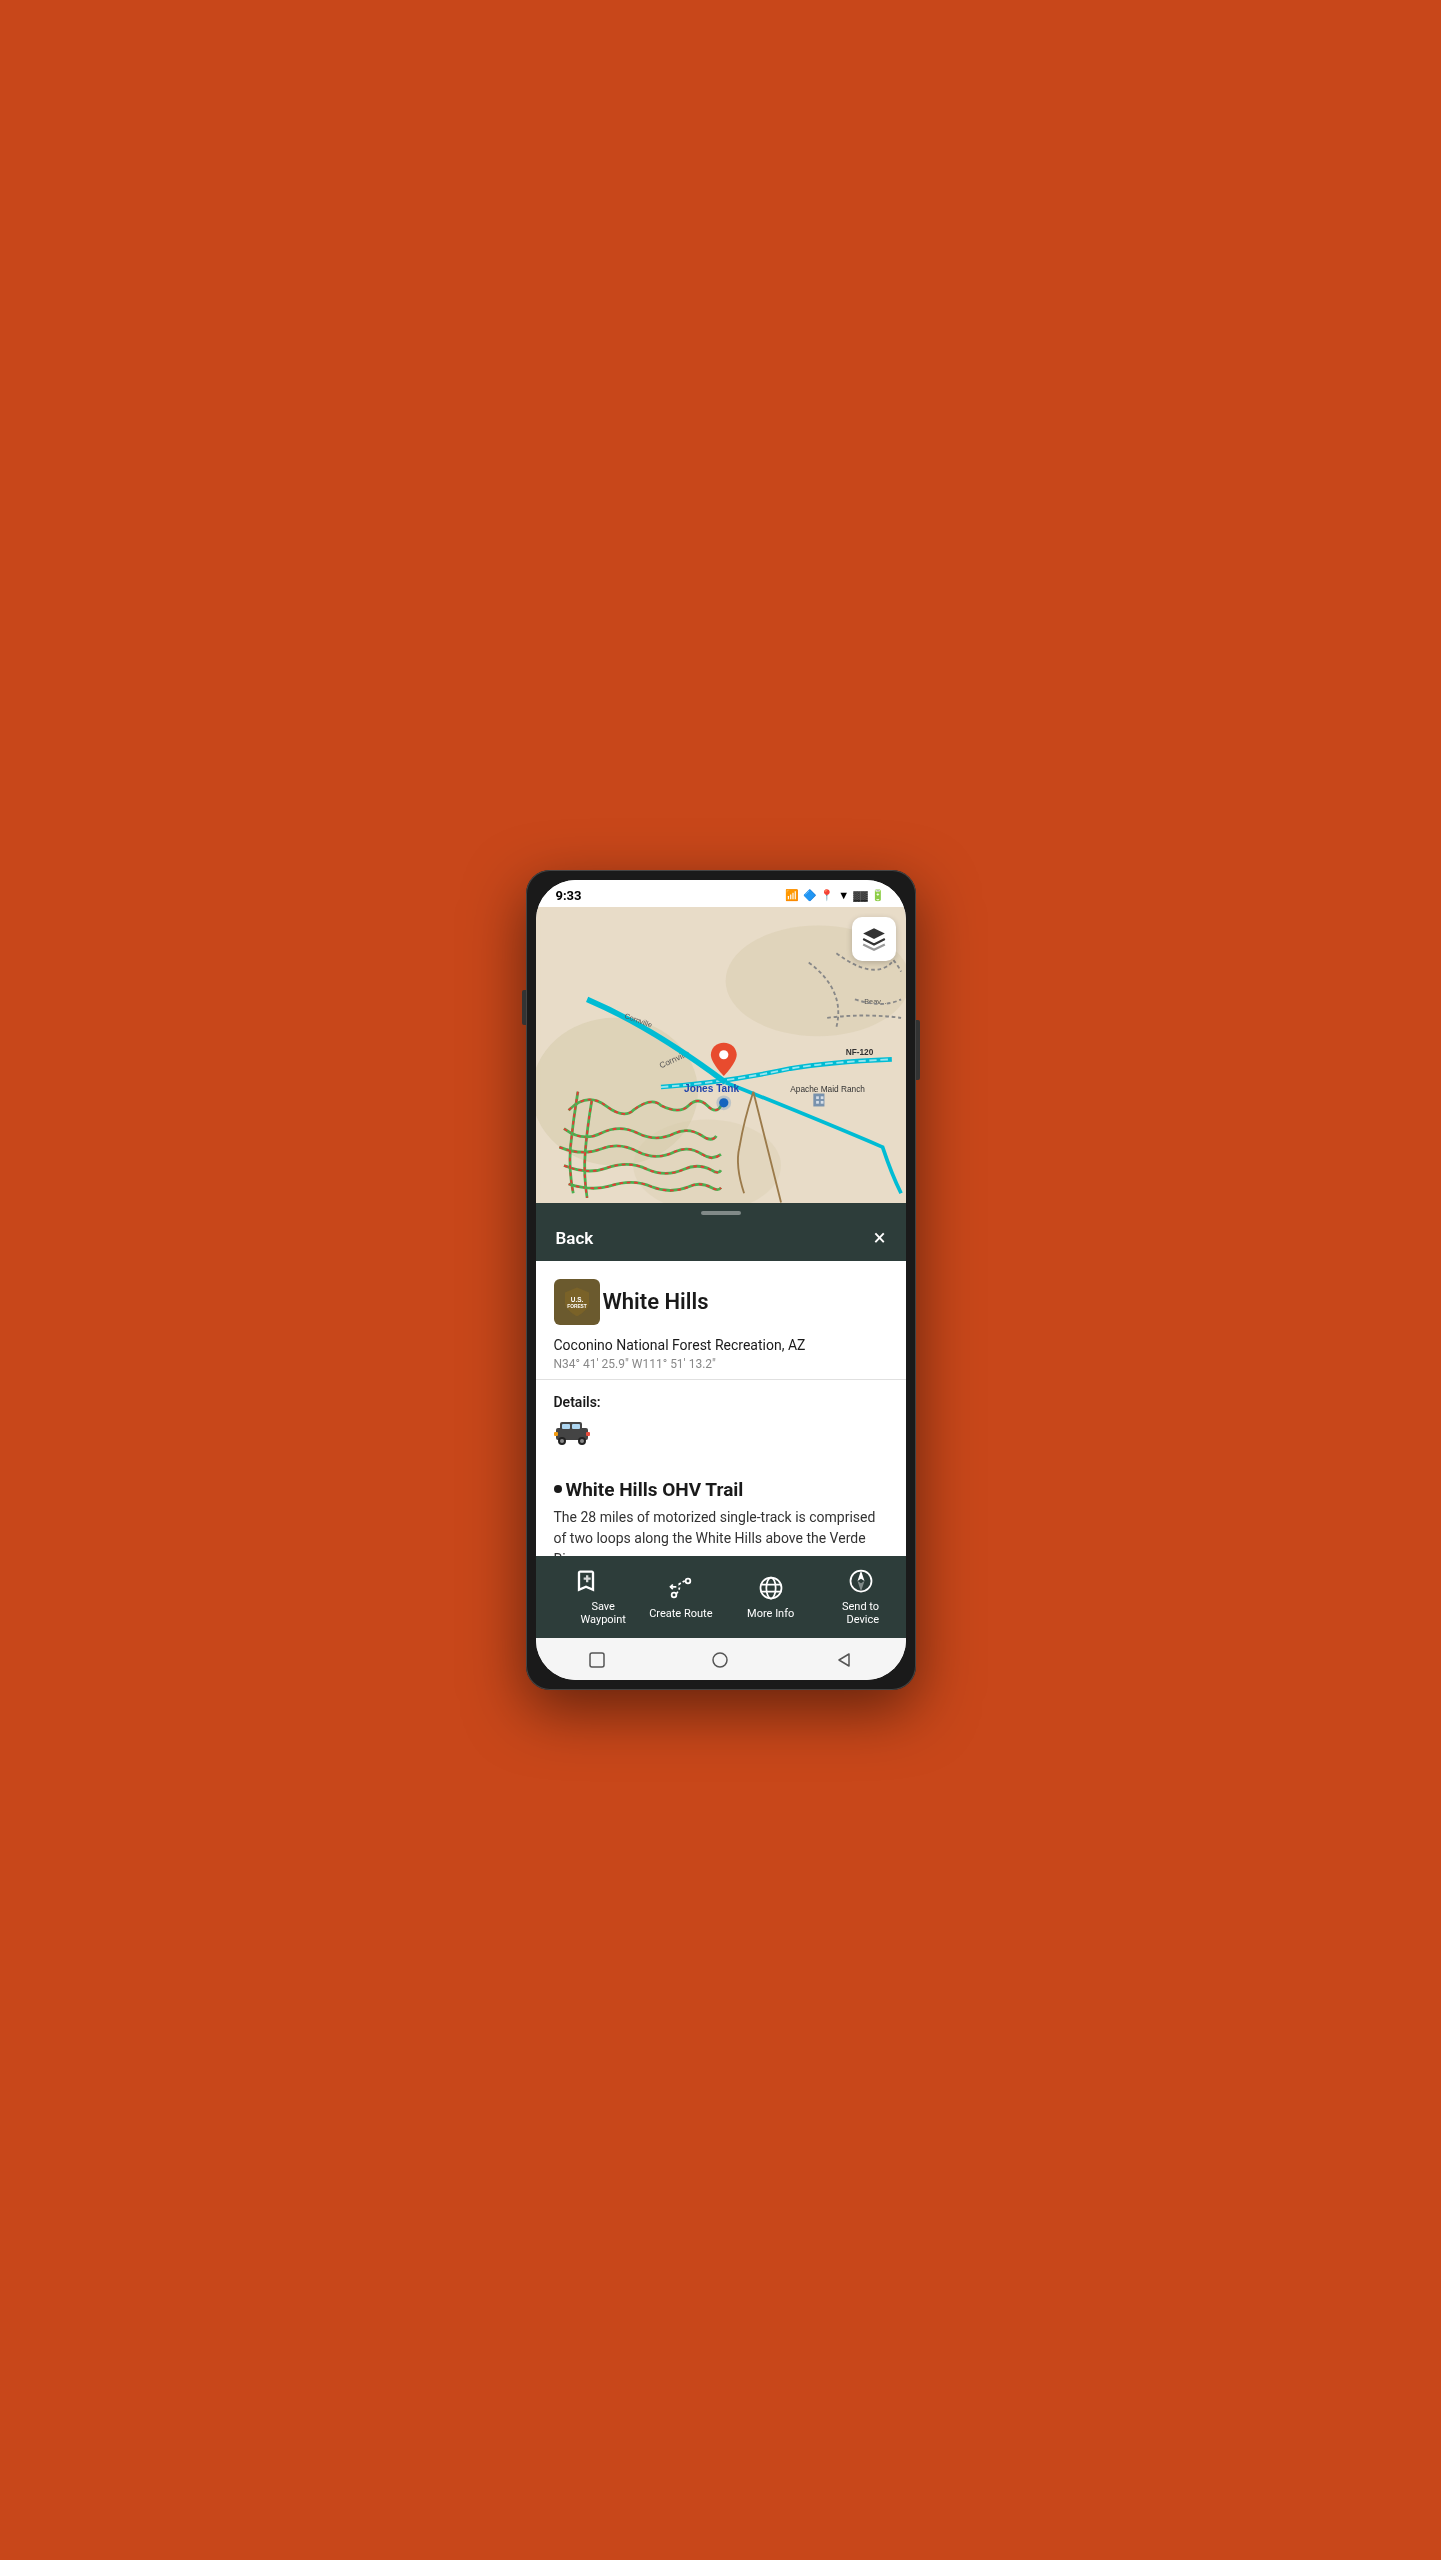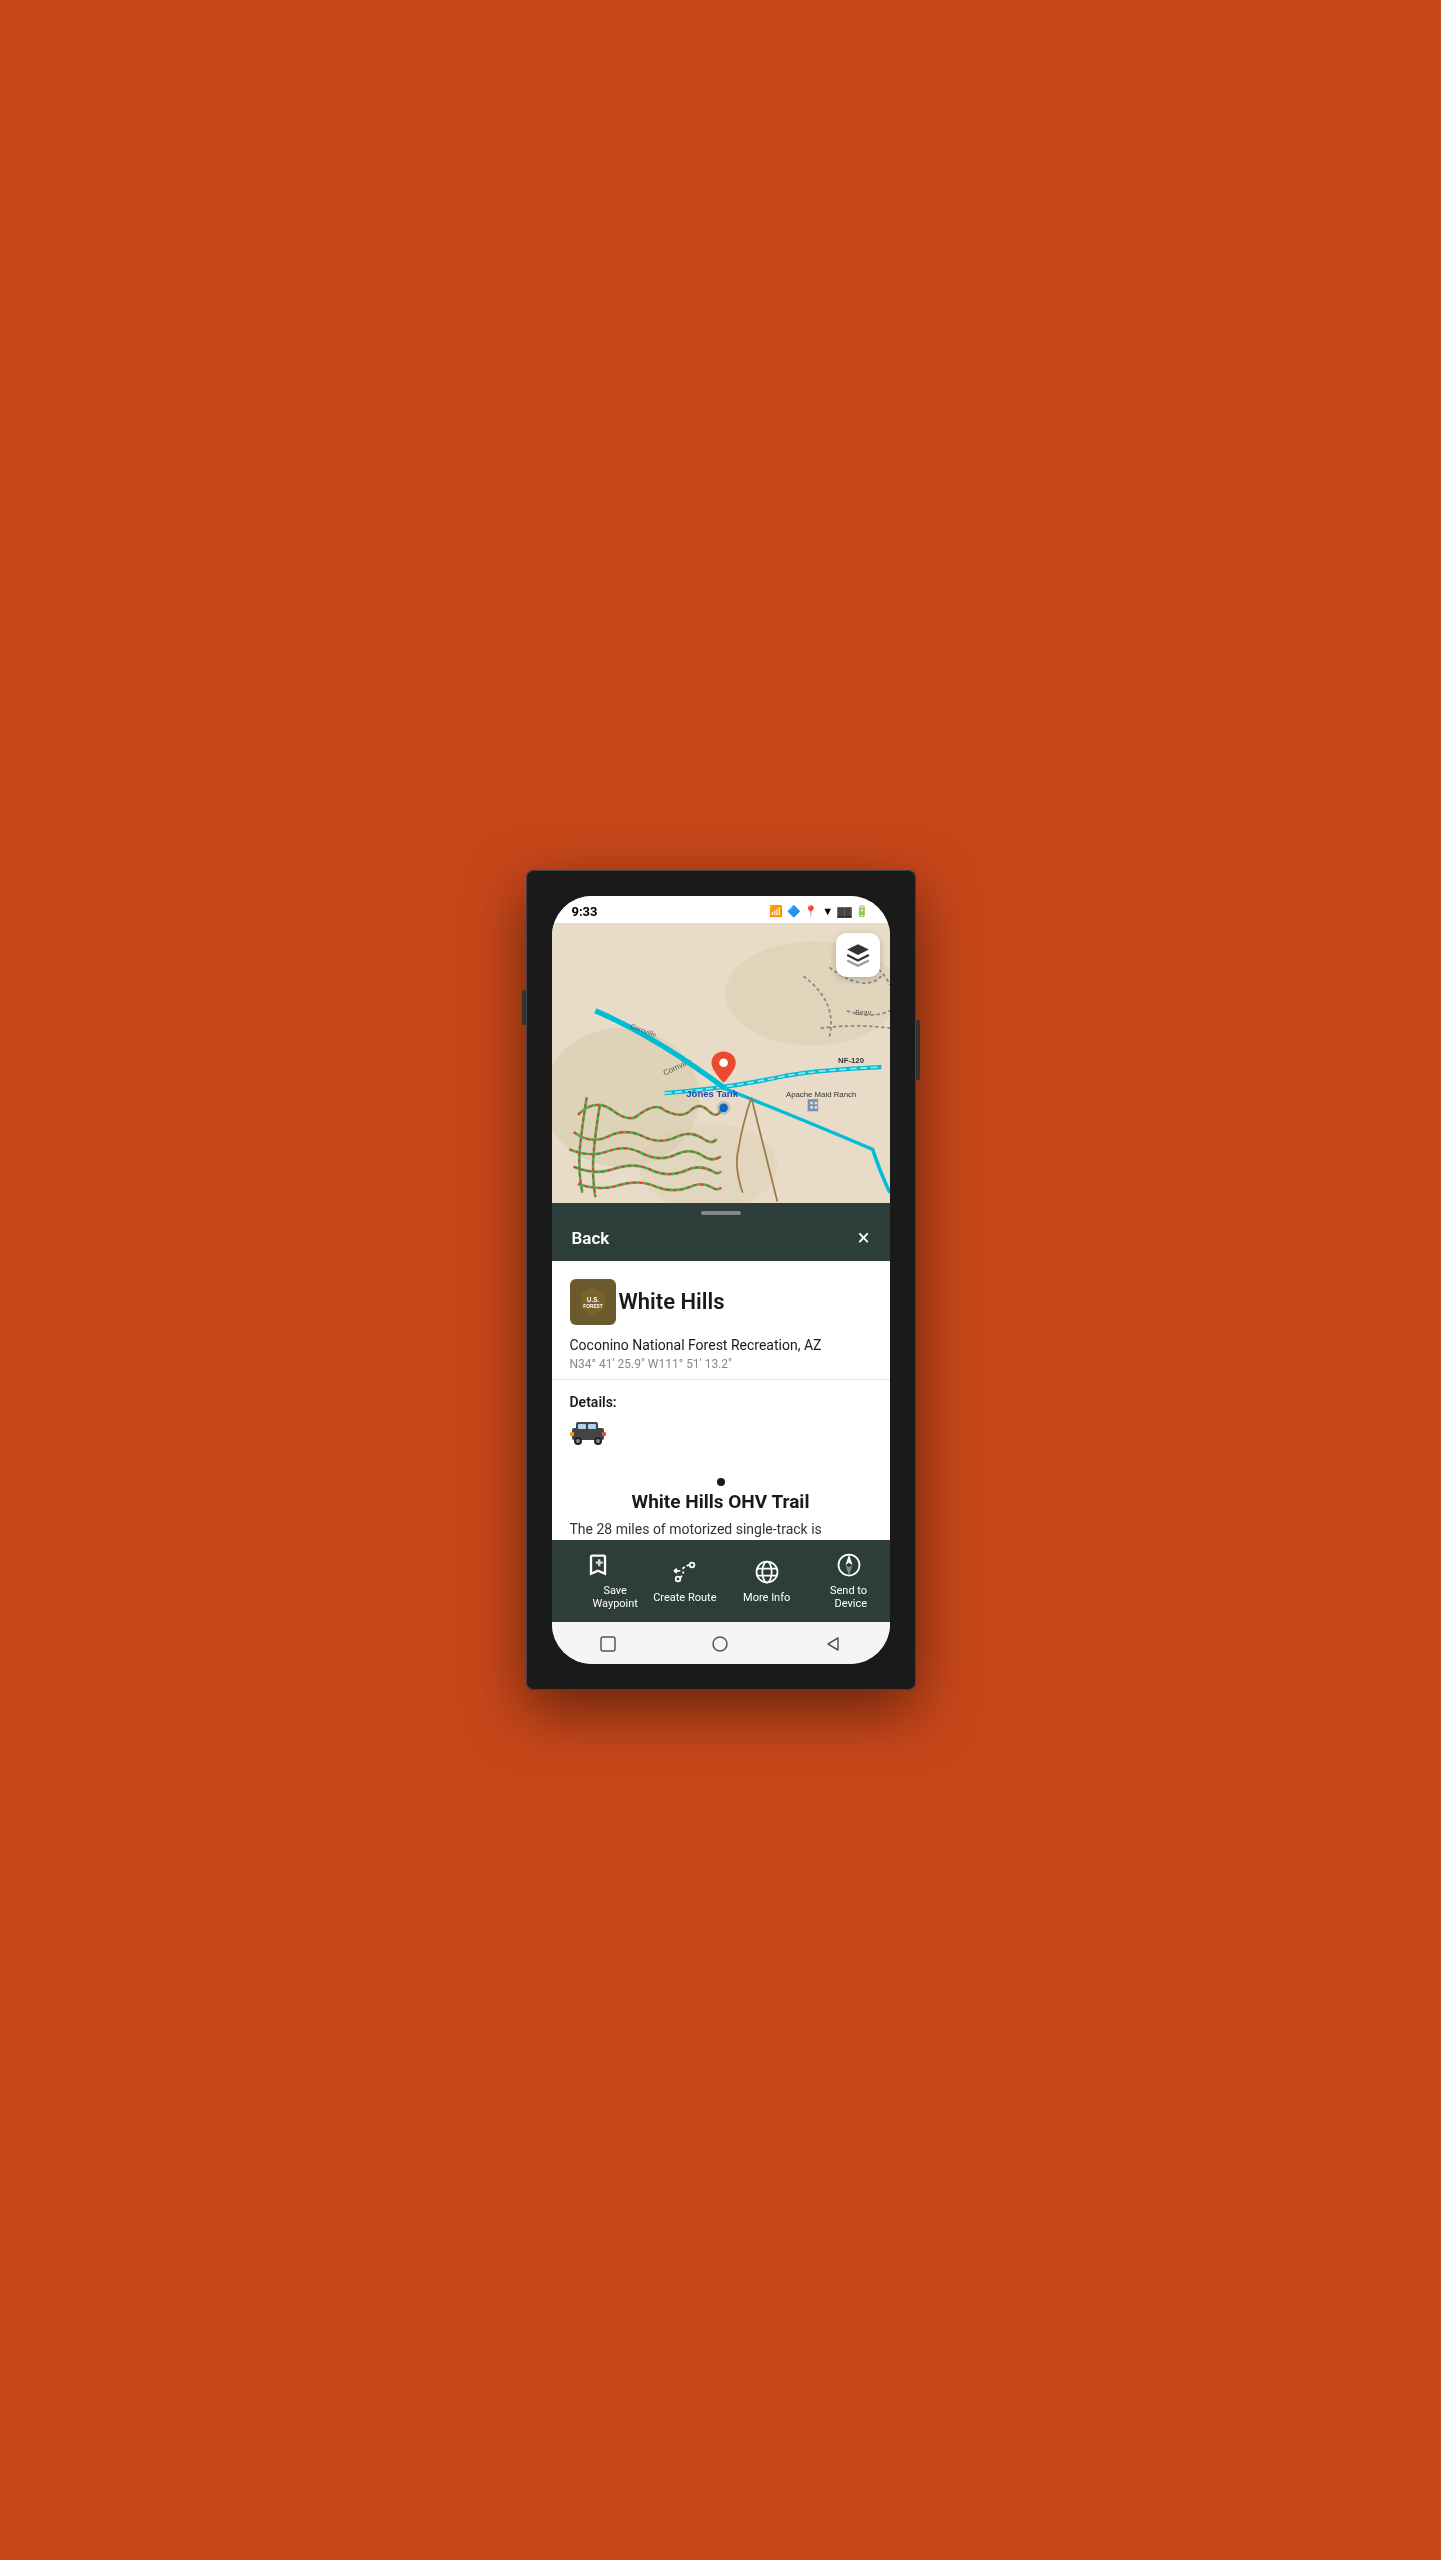--- a/index.html
+++ b/index.html
@@ -8,22 +8,22 @@
       display: flex;
       justify-content: center;
       align-items: center;
       min-height: 100vh;
       font-family: 'Roboto', Arial, sans-serif;
     }
     .phone-outer {
       width: 390px;
       height: 820px;
       background: #1a1a1a;
-      border-radius: 8px;
-      padding: 26px;
+      border-radius: 24px;
+      padding: 10px;
       box-shadow: 0 20px 60px rgba(0,0,0,0.5), inset 0 0 0 1px #444;
       position: relative;
     }
     .phone-inner {
       width: 100%;
       height: 100%;
       background: #fff;
       border-radius: 40px;
       overflow: hidden;
       display: flex;
@@ -207,21 +207,20 @@
     }
 
     .trail-title {
       padding: 16px 18px 6px;
       font-size: 19px;
       font-weight: 700;
       color: #1a1a1a;
       display: flex;
       align-items: center;
       gap: 4px;
-      flex-direction: column;
     }
     .trail-dot {
       width: 8px;
       height: 8px;
       background: #1a1a1a;
       border-radius: 50%;
       flex-shrink: 0;
     }
     .trail-description {
       padding: 0 18px 20px;

